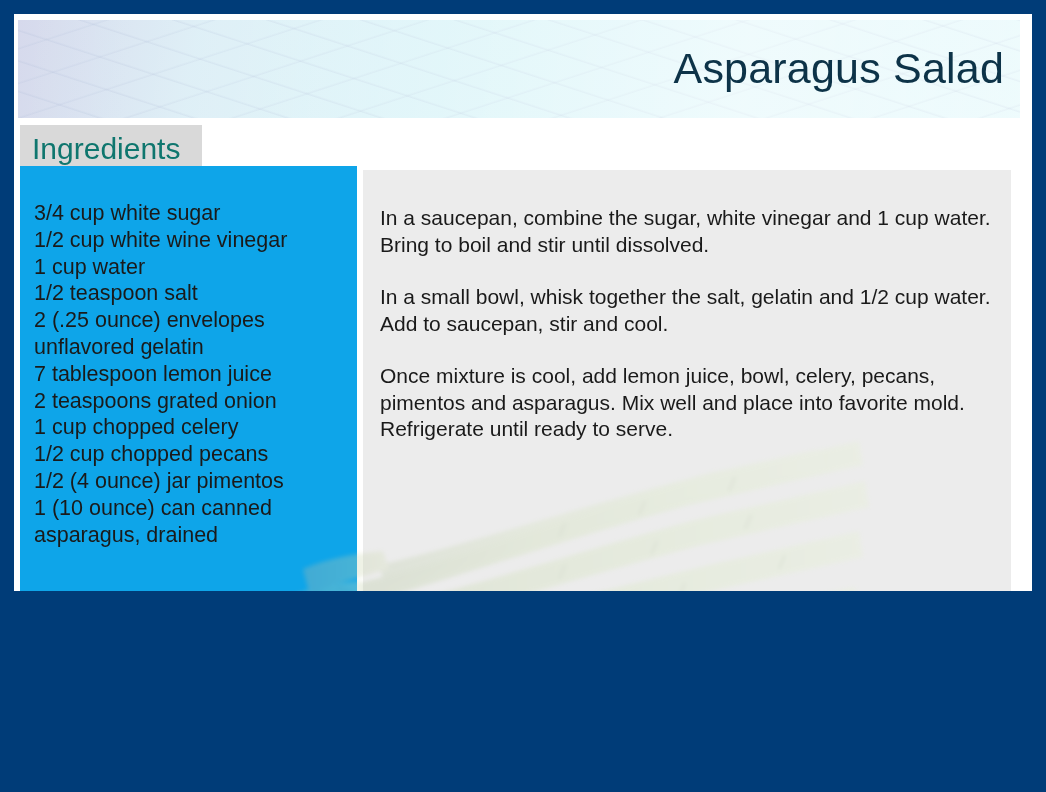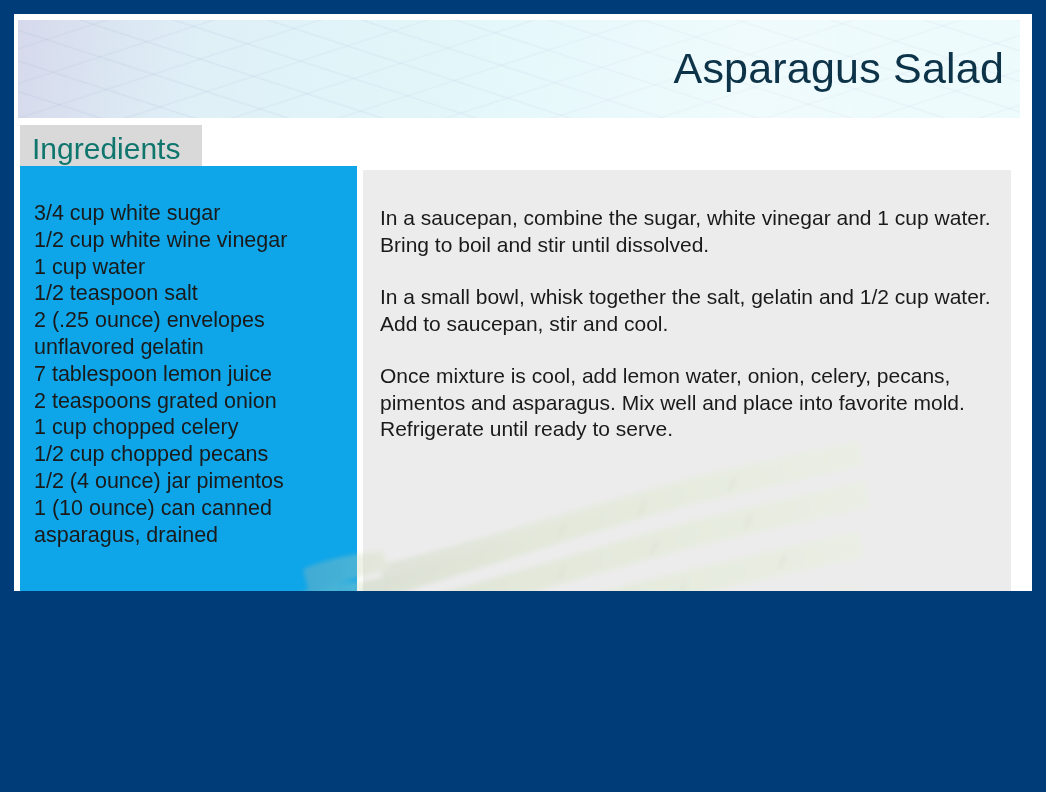--- a/index.html
+++ b/index.html
@@ -215,21 +215,21 @@
         <div class="ing">1/2 (4 ounce) jar pimentos</div>
         <div class="ing">1 (10 ounce) can canned</div>
         <div class="ing">asparagus, drained</div>
       </div>
     </div>
 
     <div class="panel" id="panel-directions">
       <div id="directions-body">
         <p>In a saucepan, combine the sugar, white vinegar and 1 cup water. Bring to boil and stir until dissolved.</p>
         <p>In a small bowl, whisk together the salt, gelatin and 1/2 cup water. Add to saucepan, stir and cool.</p>
-        <p>Once mixture is cool, add lemon water, onion, celery, pecans, pimentos and asparagus. Mix well and place into favorite mold. Refrigerate until ready to serve.</p>
+        <p>Once mixture is cool, add lemon juice, bowl, celery, pecans, pimentos and asparagus. Mix well and place into favorite mold. Refrigerate until ready to serve.</p>
       </div>
     </div>
 
     <svg id="asparagus" viewBox="0 0 620 380">
       <defs>
         <linearGradient id="stalkG" x1="0" y1="0" x2="1" y2="0">
           <stop offset="0%" stop-color="#b6c79f"></stop>
           <stop offset="35%" stop-color="#cfe0b4"></stop>
           <stop offset="70%" stop-color="#dcecc4"></stop>
           <stop offset="100%" stop-color="#e6f2d2"></stop>

